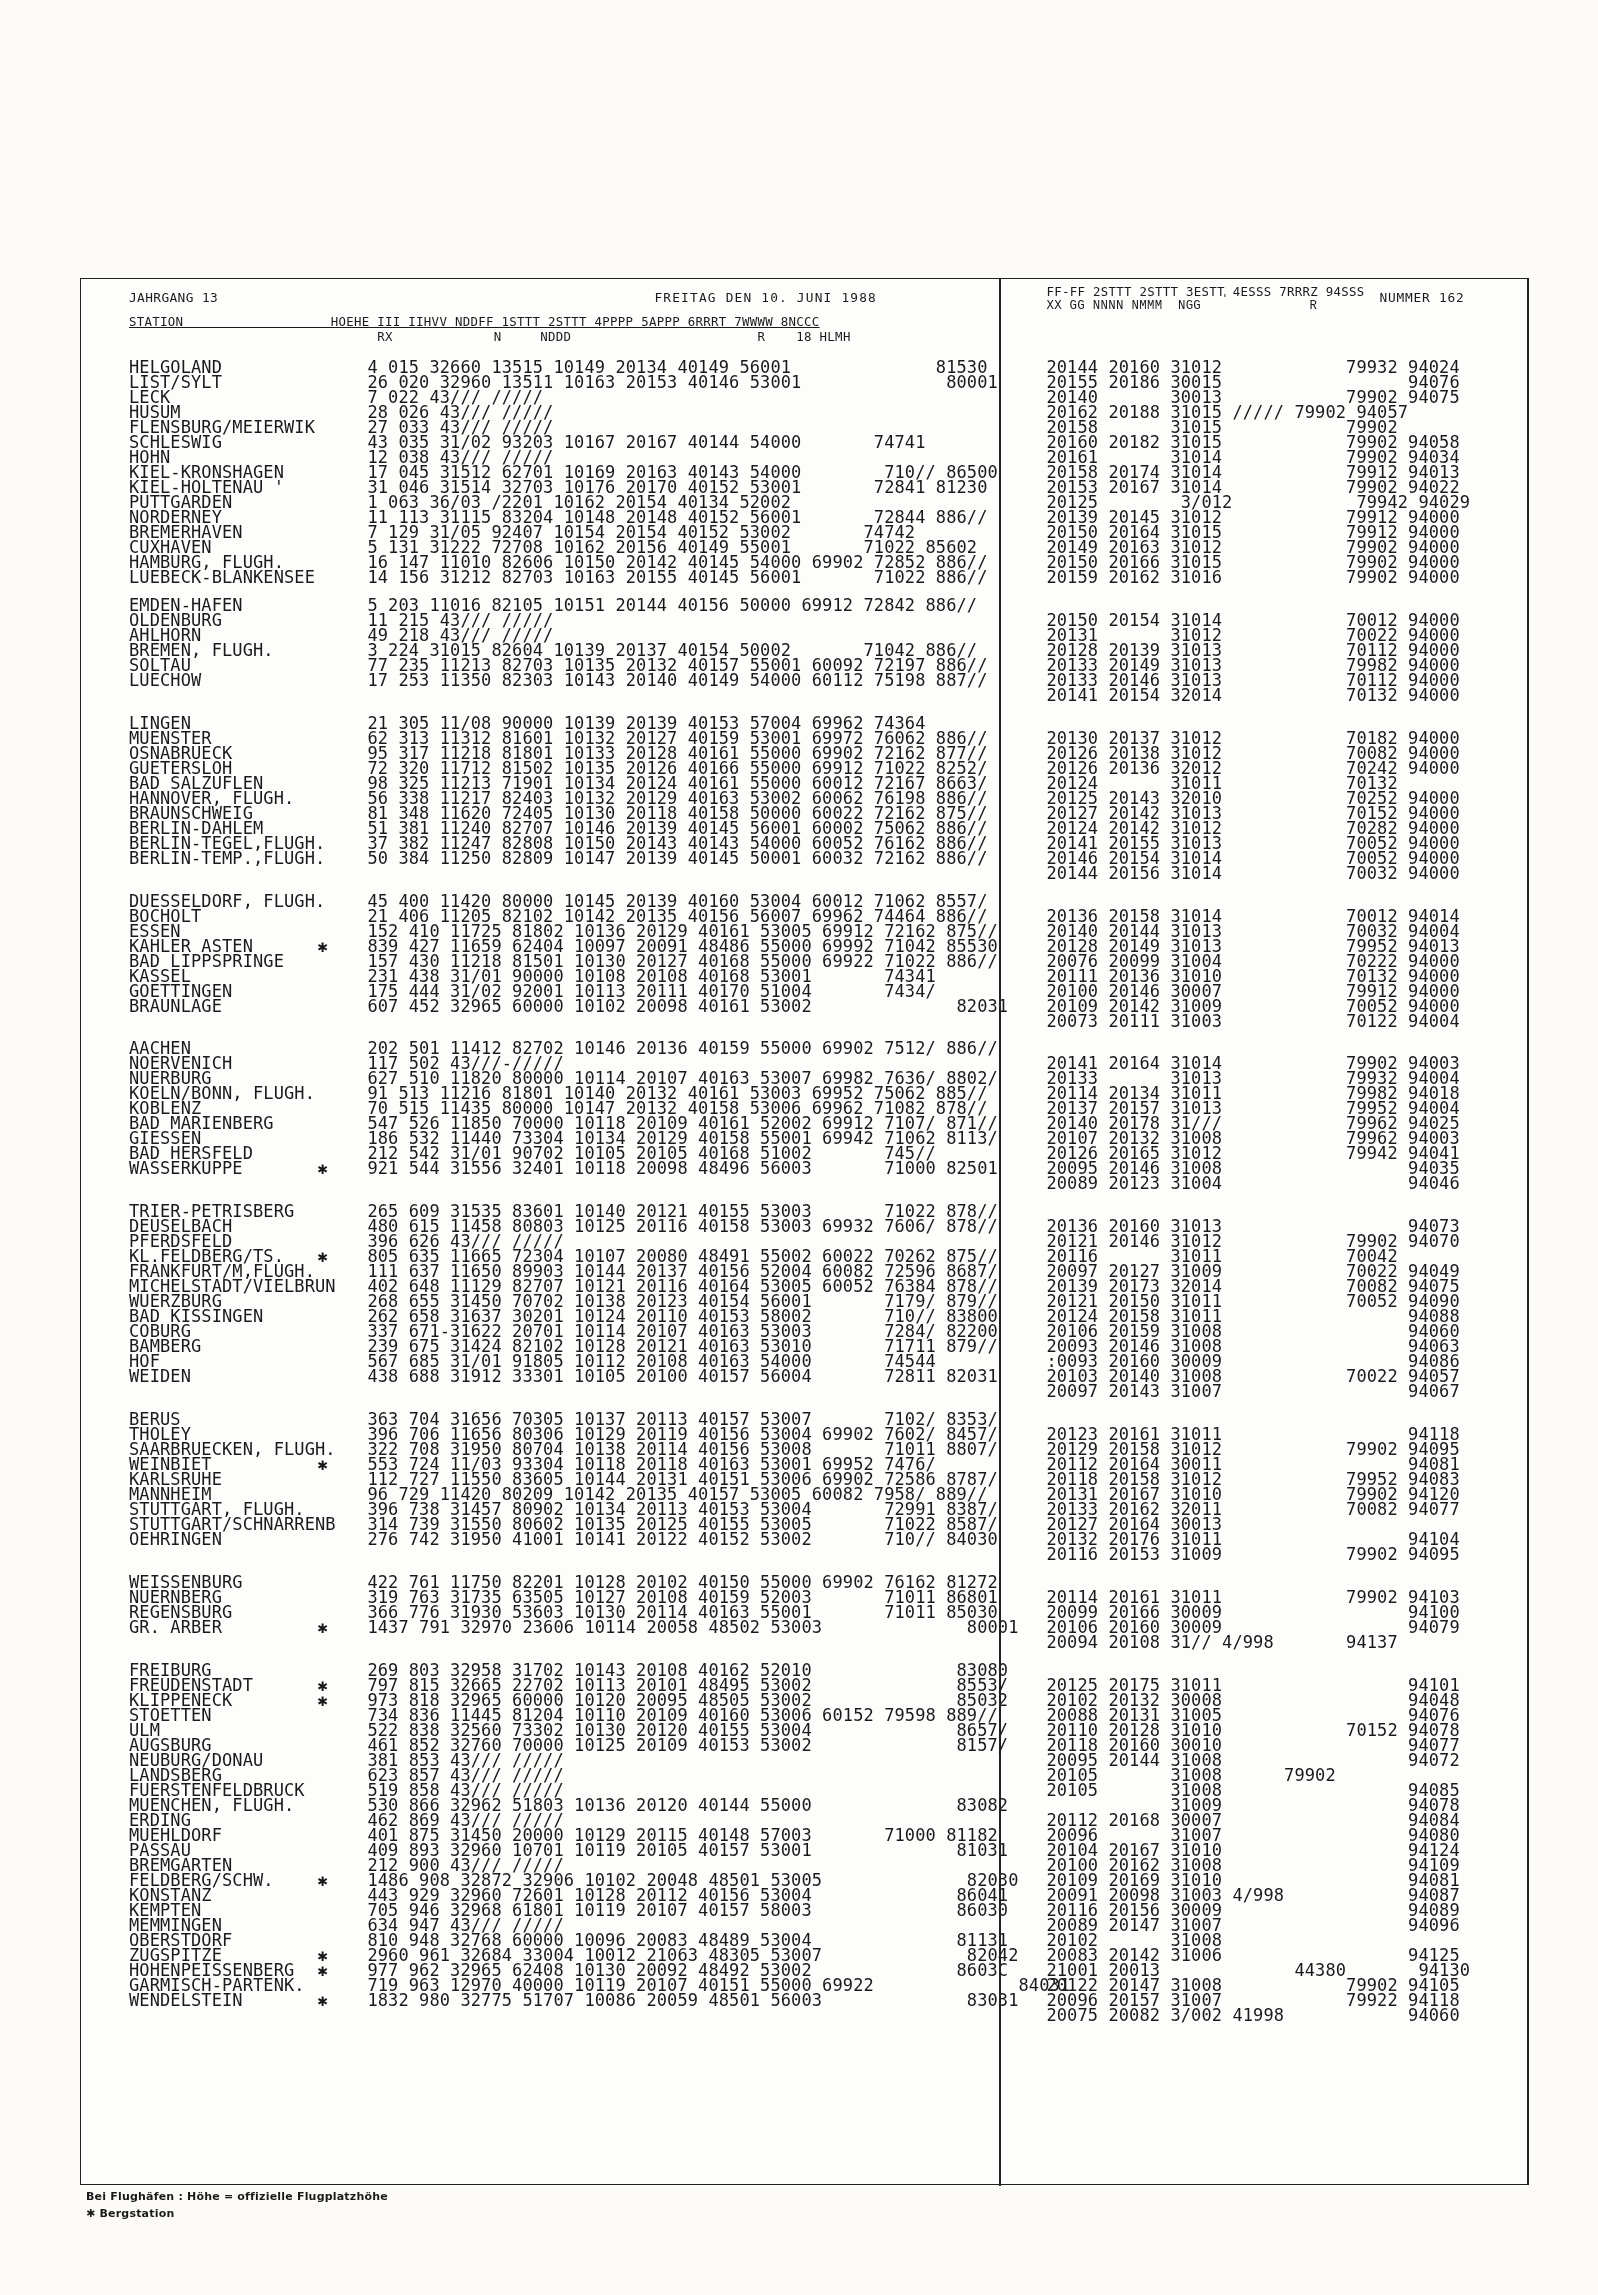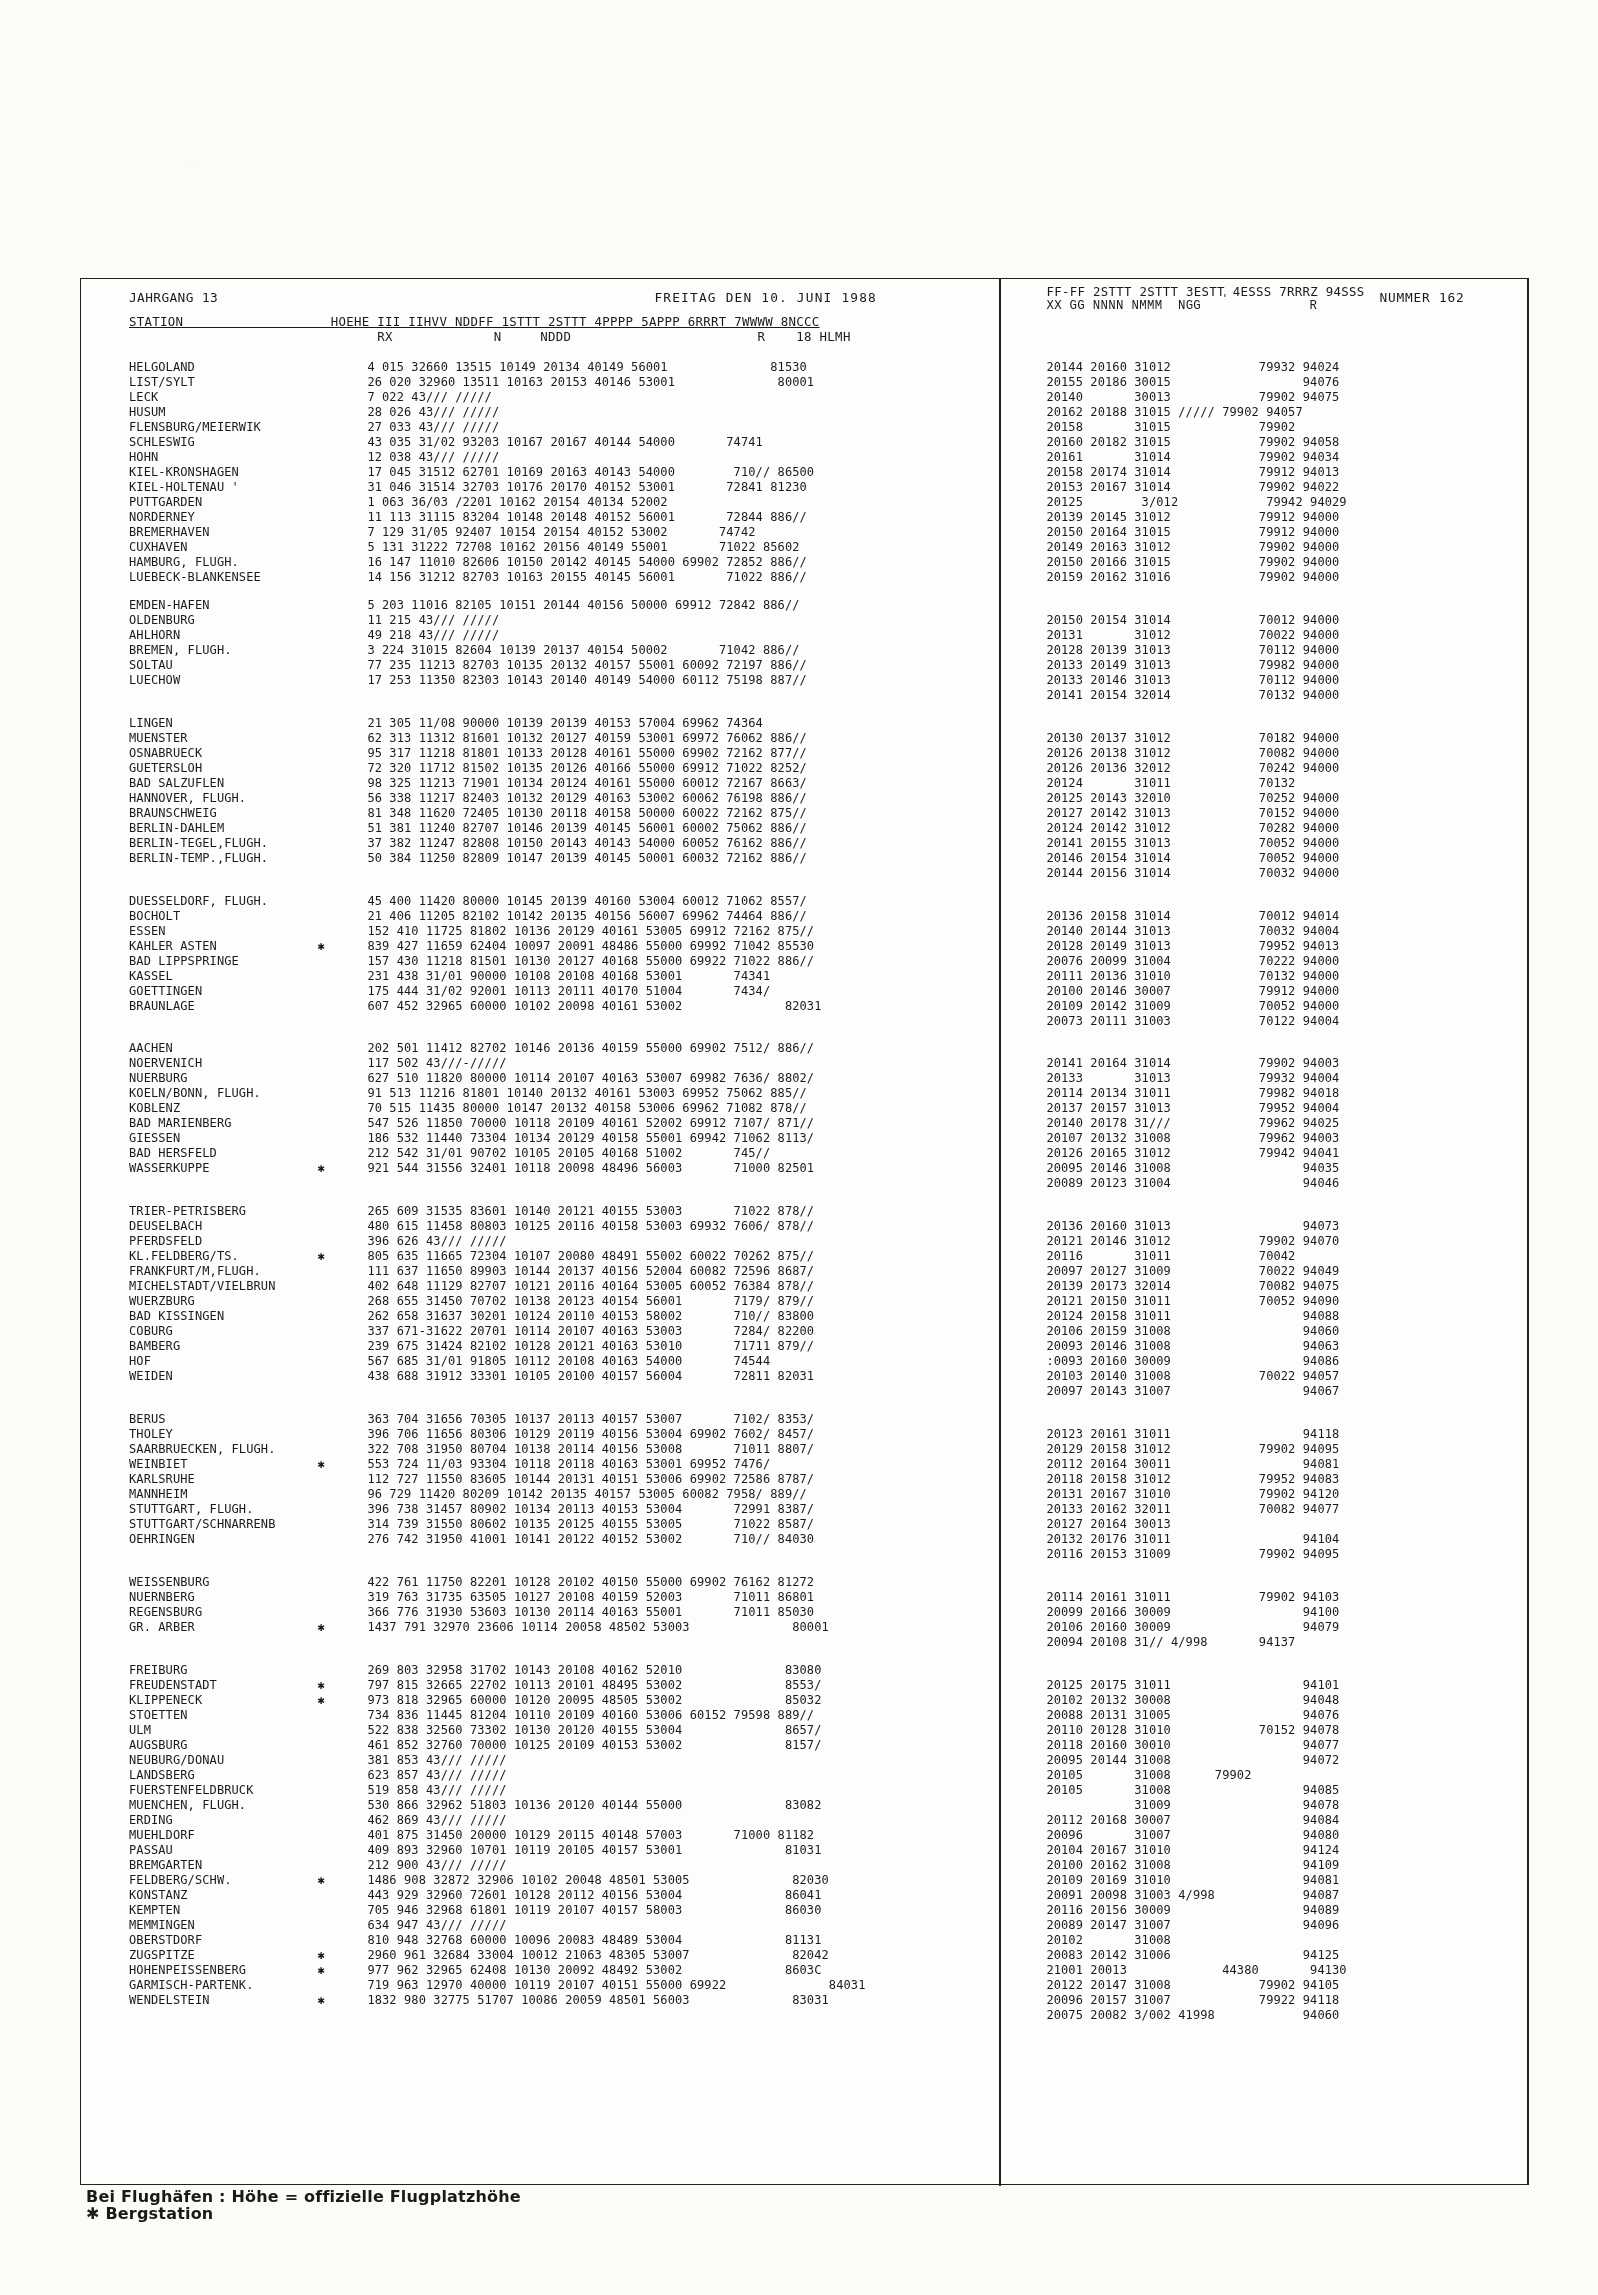--- a/index.html
+++ b/index.html
@@ -86,38 +86,38 @@
     position: absolute;
     left: 918px;
     top: 0;
     width: 1.6px;
     height: 1907px;
     background: #222;
   }
 
   .body {
     position: relative;
-    font-size: 12px;
+    font-size: 17px;
     line-height: 15px;
     white-space: pre;
     letter-spacing: 0.1px;
   }
   .blk { margin-bottom: 12.8px; }
   .row { height: 15px; position: relative; }
   .c-station { position: absolute; left: 25.6px; }
   .c-star    { position: absolute; left: 214px; }
   .c-main    { position: absolute; left: 264px; }
   .c-right   { position: absolute; left: 943px; }
 
   .footnote {
     position: absolute;
     left: 86px;
     top: 2188px;
     font-family: "DejaVu Sans", sans-serif;
-    font-size: 16px;
+    font-size: 11px;
     font-weight: bold;
     line-height: 17px;
     letter-spacing: 0.2px;
   }
   .footnote .l2 { display: block; }
 </style>
 </head>
 <body>
 
 <div class="page">

